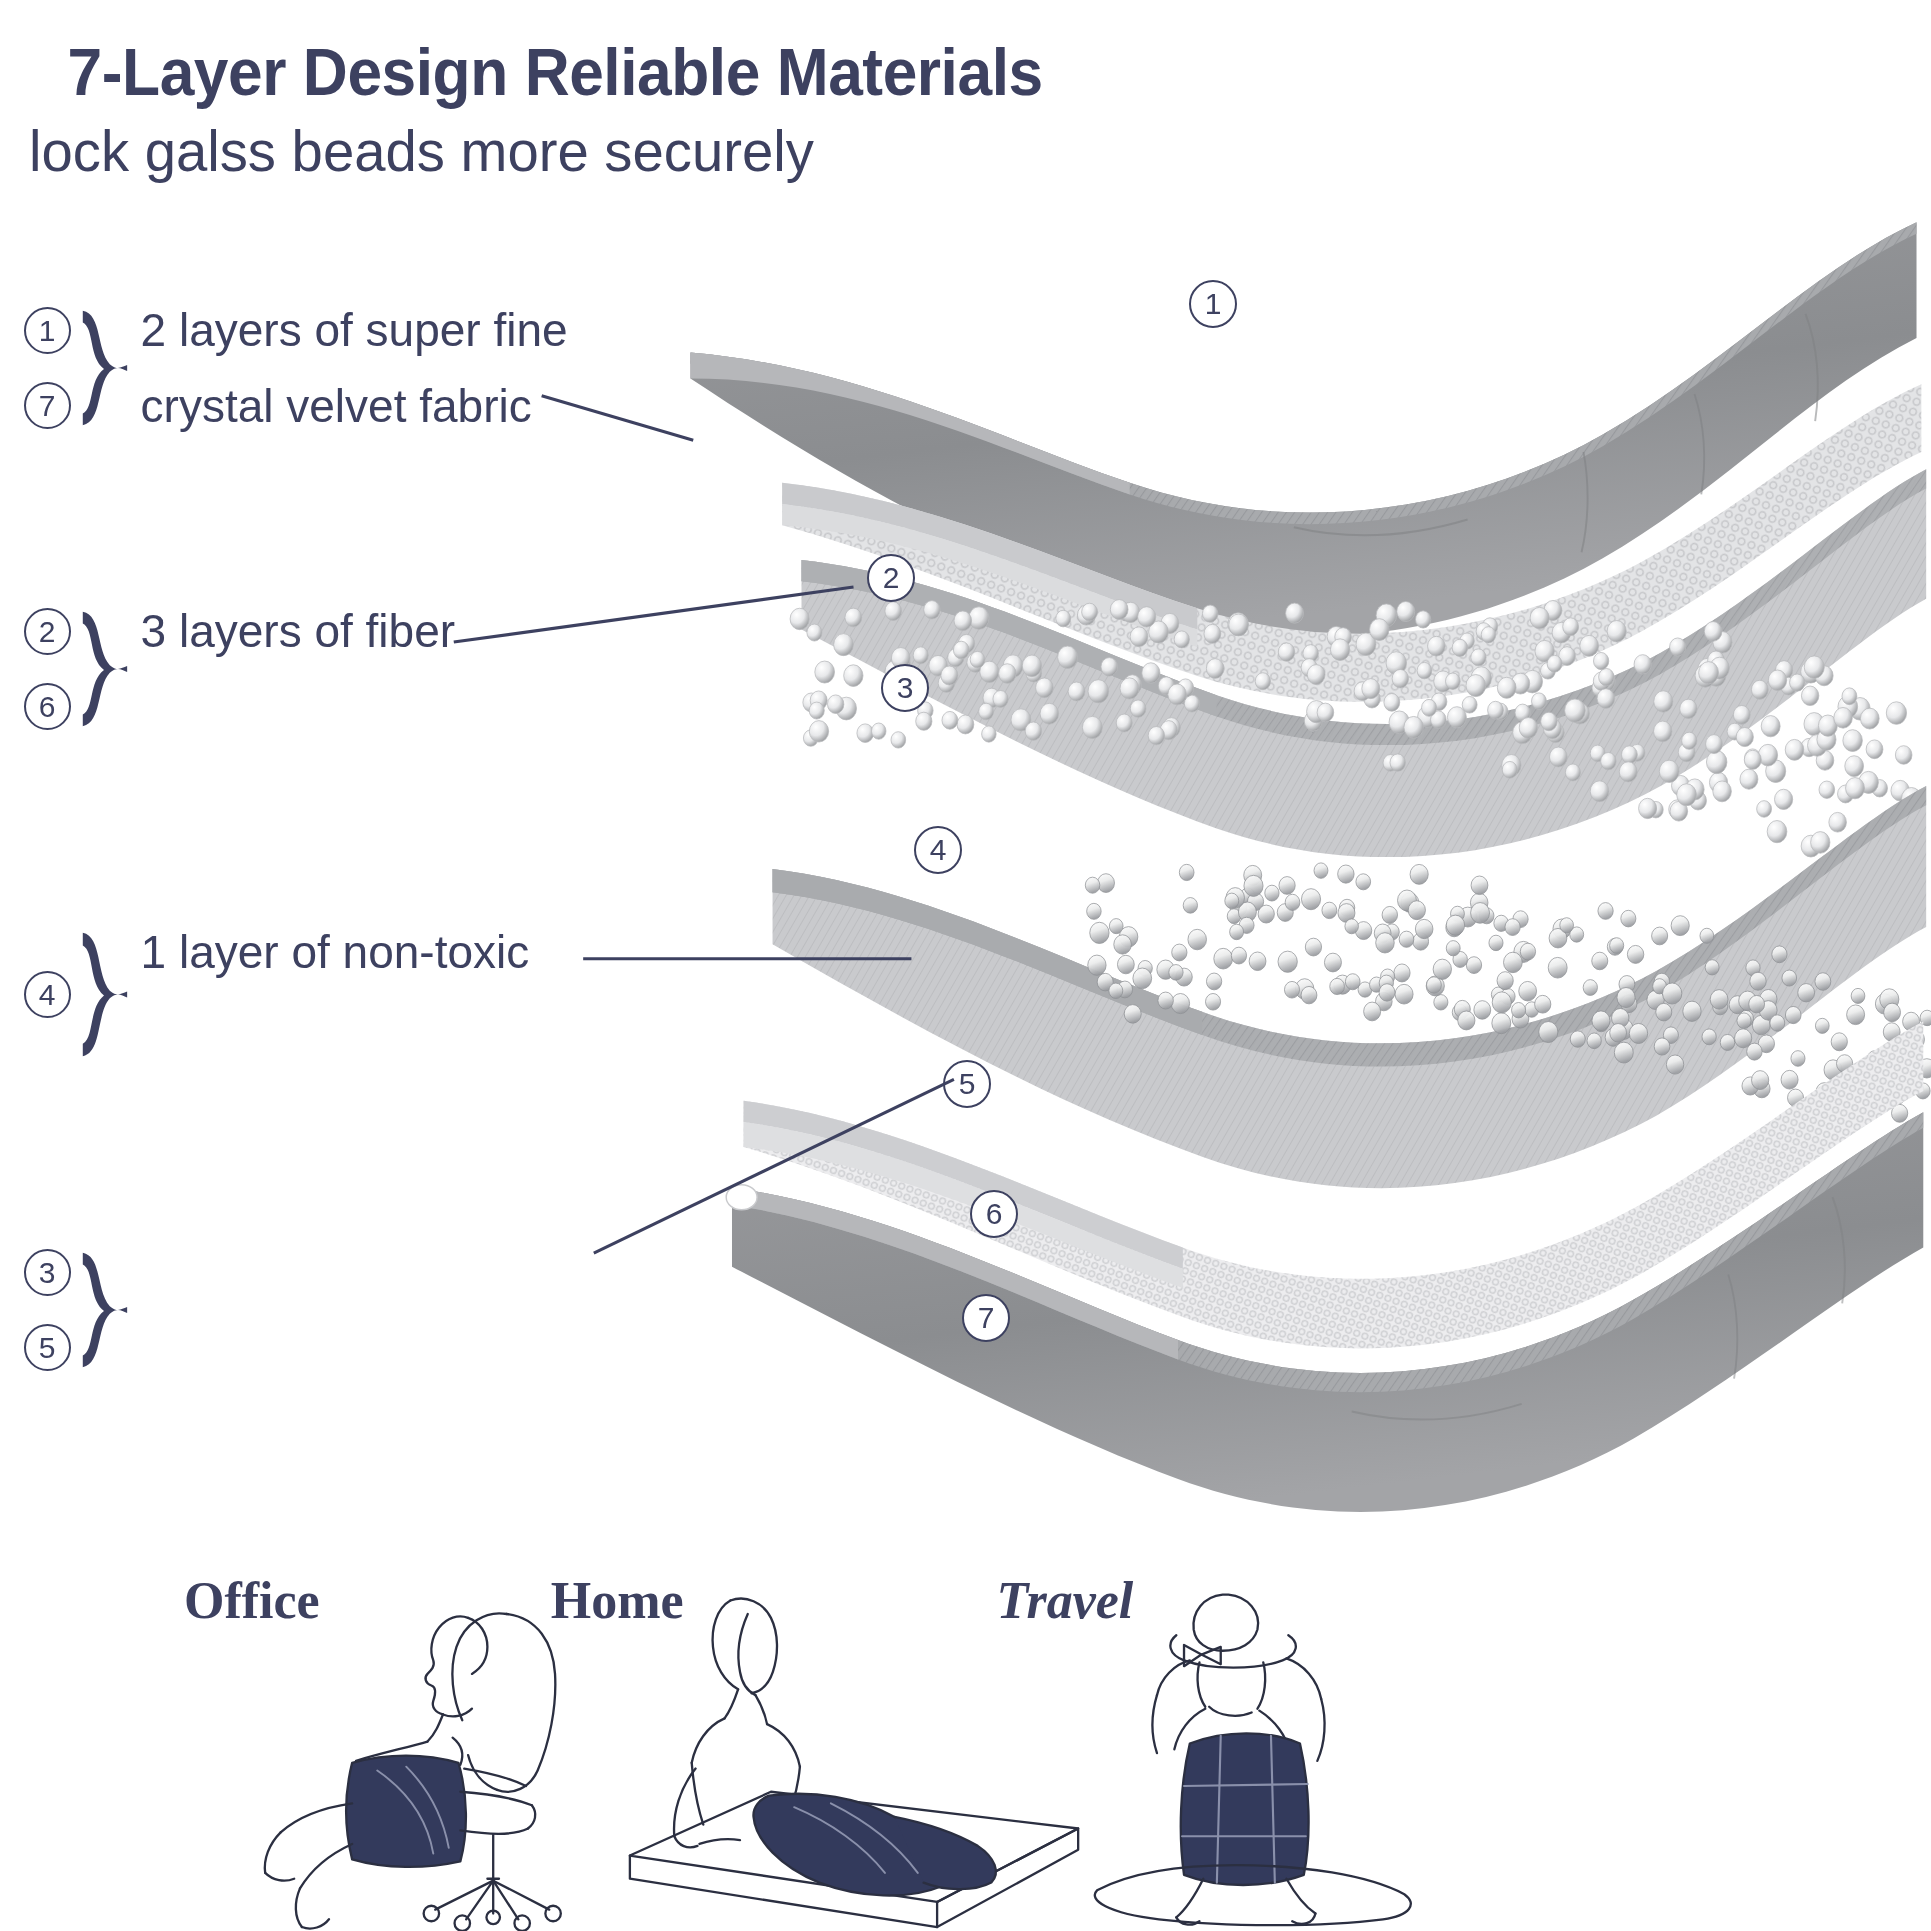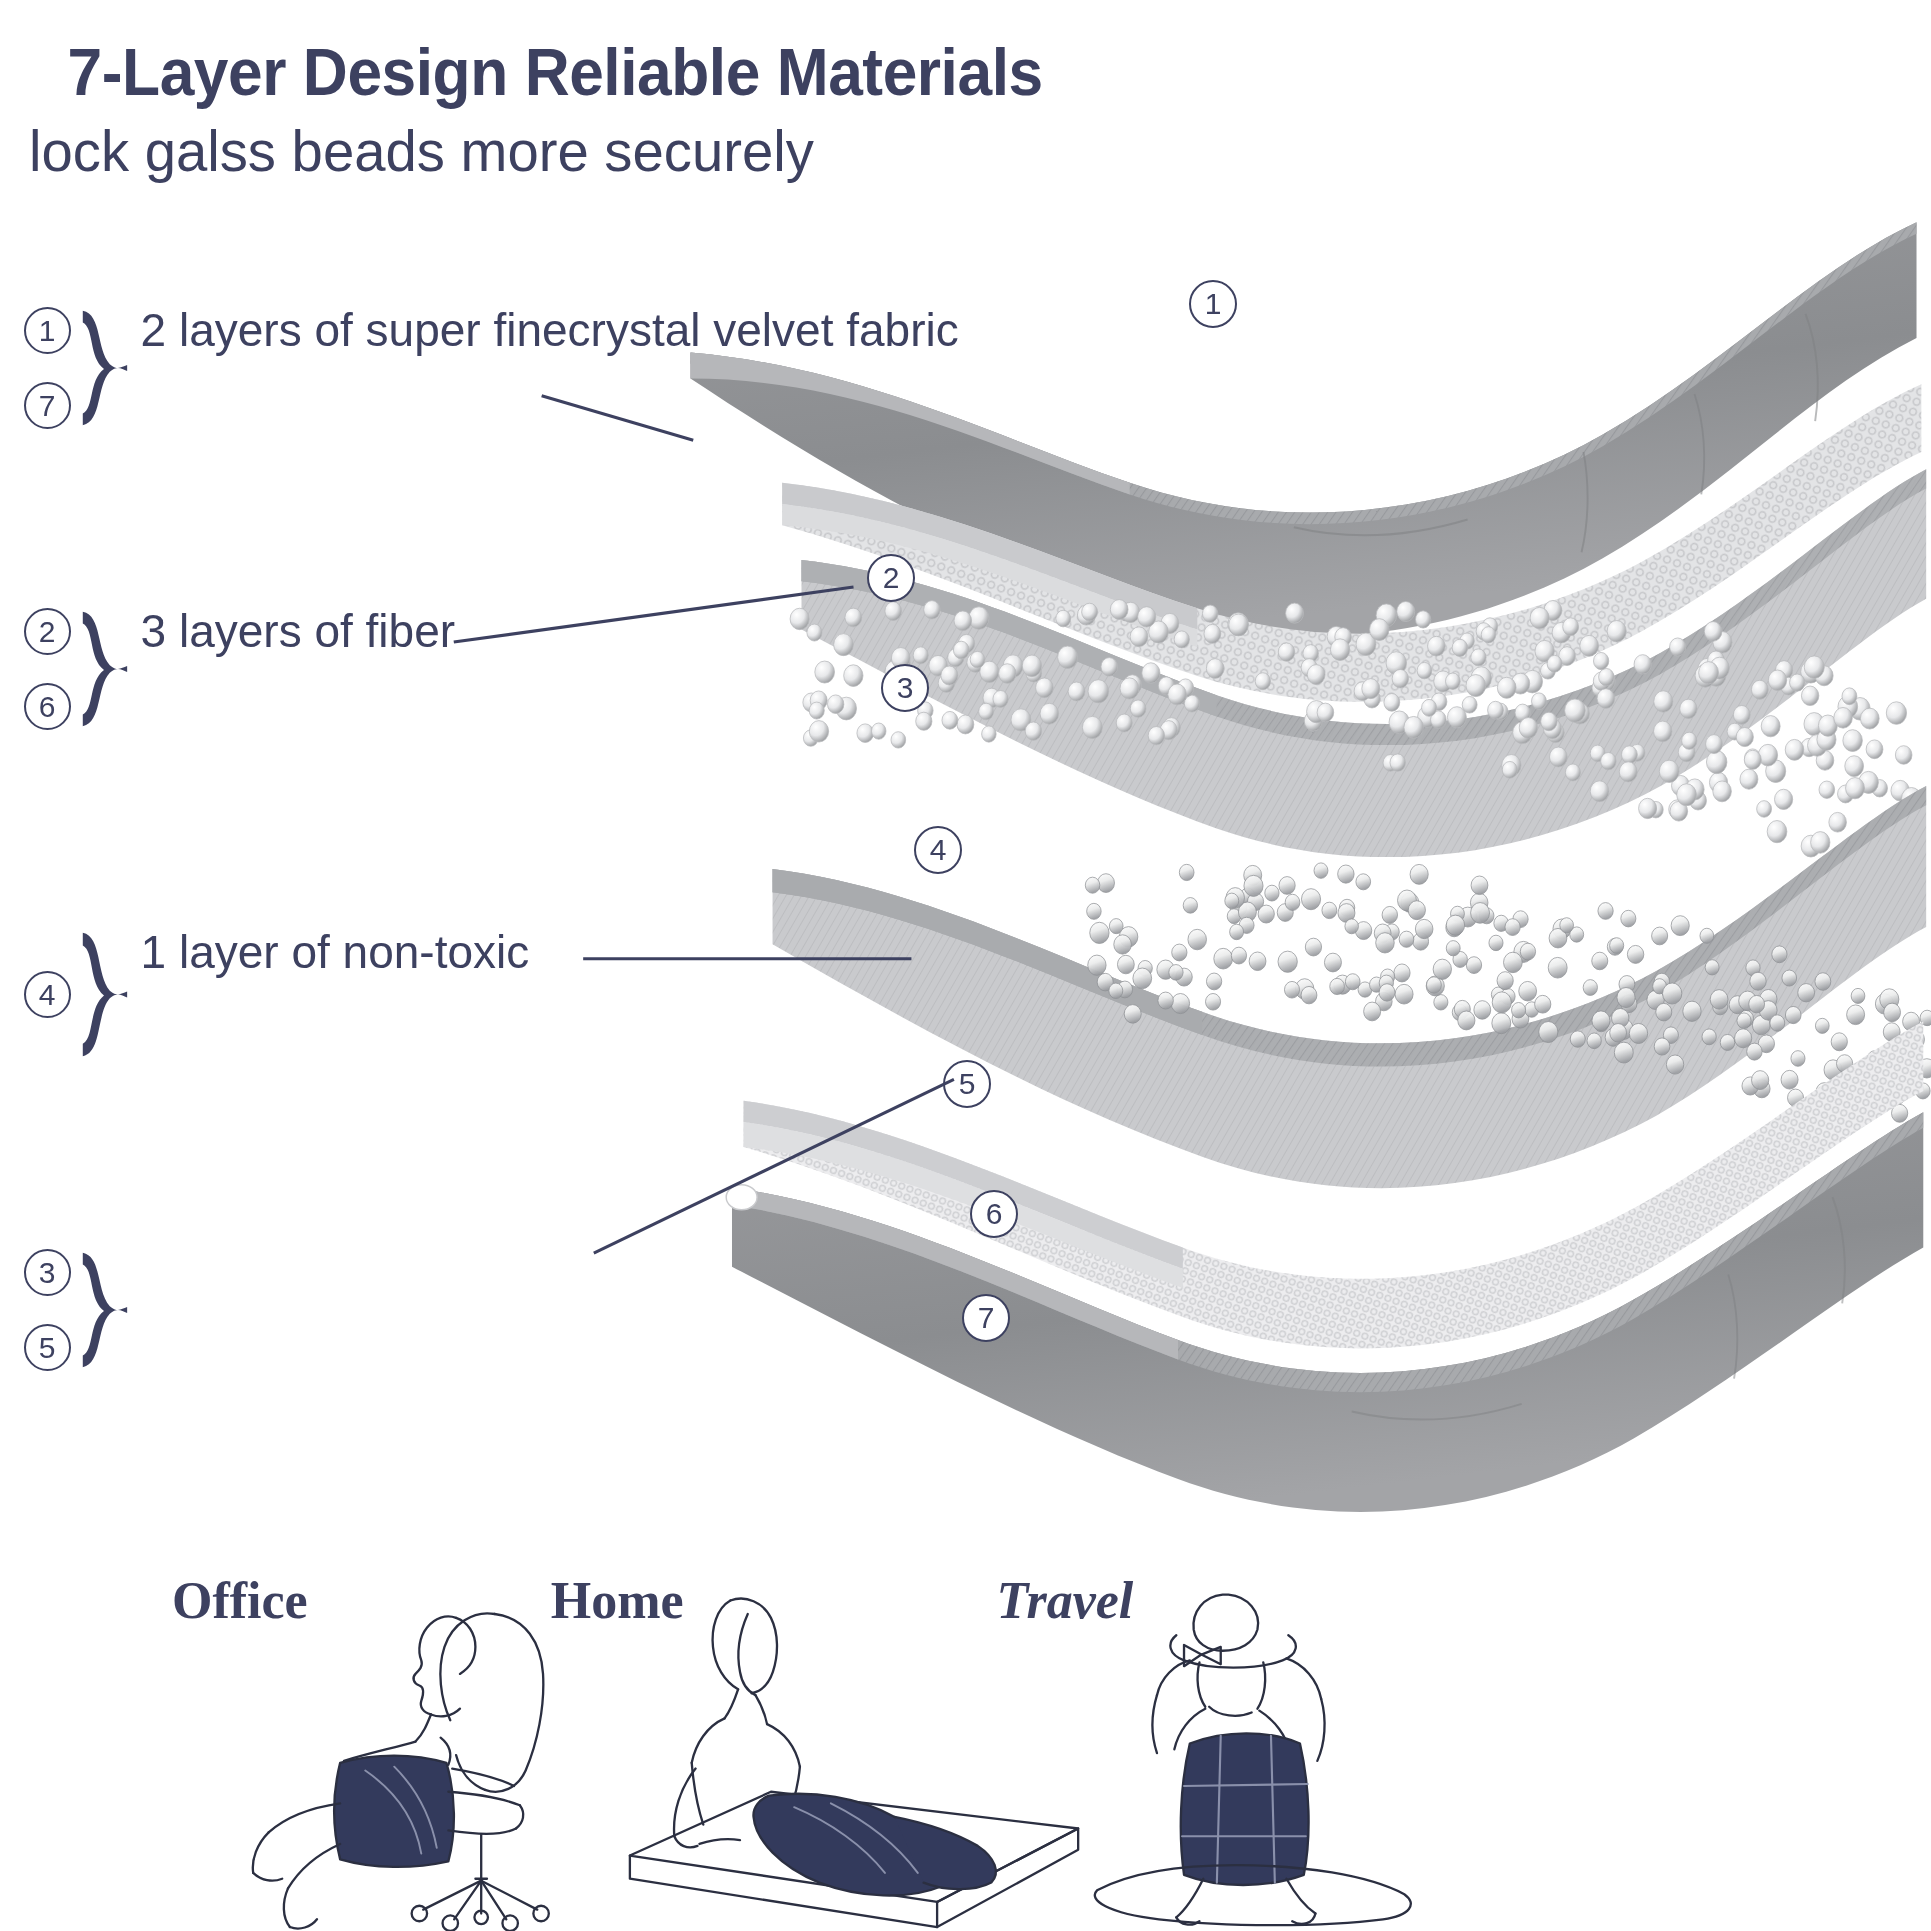--- a/index.html
+++ b/index.html
@@ -39,21 +39,21 @@
   .circnum {
     width:47px; height:47px; border:2.1px solid #3d4160; border-radius:50%;
     display:flex; align-items:center; justify-content:center;
     font-size:30px; color:#3d4160; line-height:1;
     flex:none; background:#fff;
   }
 
   .brace { width:54px; align-self:stretch; position:relative; flex:none; margin-left:3.9px; }
   .brace svg { position:absolute; left:0; top:0; width:100%; height:100%; }
 
-  .textcol { display:flex; flex-direction:row; justify-content:space-between;
+  .textcol { display:flex; flex-direction:column; justify-content:space-between;
              align-self:stretch; margin-left:9.7px; }
   .ltext { font-size:46px; color:#3d4160; line-height:1; white-space:nowrap; }
 
   
   .leaders { position:absolute; left:0; top:0; width:1931px; height:1931px; }
 
   
   .diagram { position:absolute; left:676px; top:193px; width:1255px; height:1323px; }
   .diagram svg { width:100%; height:100%; display:block; }
 
@@ -758,21 +758,21 @@
           <path d="M6 4 C 26 8 20 44 34 59 C 42 66 46 62 52 60 L52 66
                    C 46 64 42 60 34 67 C 20 82 26 118 6 122 L6 110
                    C 18 104 12 76 28 64 C 12 52 18 22 6 16 Z" fill="#3d4160"></path>
         </svg>
       </div>
     </div>
   </div>
 
   <div class="scenes">
 
-    <div class="scene" style="left:116px;text-decoration:underline;">
+    <div class="scene" style="left:128px;text-decoration:underline;">
       <div class="scene-label" style="left:56px;">Office</div>
       <div class="scene-art">
         <svg viewBox="0 0 620 390" xmlns="http://www.w3.org/2000/svg">
           <g fill="none" stroke="#2b2f41" stroke-width="2.4" stroke-linecap="round" stroke-linejoin="round">
 
             <path d="M392 62 C 424 66 440 92 442 124 C 444 158 436 196 424 224
                      C 416 242 398 250 382 244"></path>
             <path d="M392 62 C 370 58 348 72 340 96 C 332 120 336 150 346 172"></path>
             <path d="M382 244 C 366 238 356 224 352 208"></path>
 

